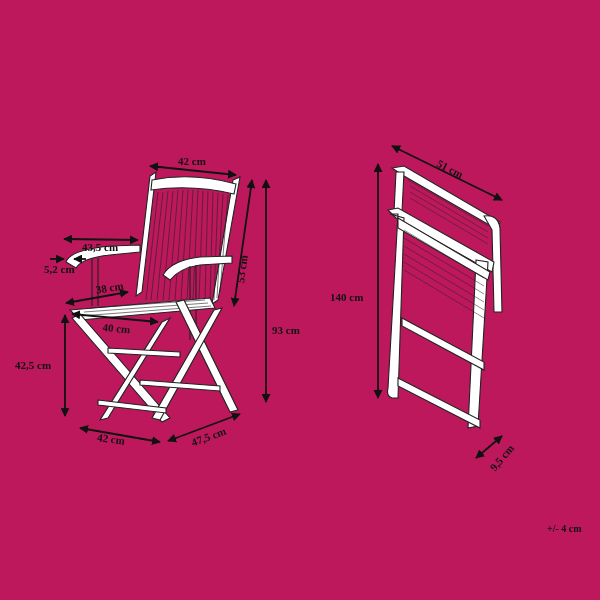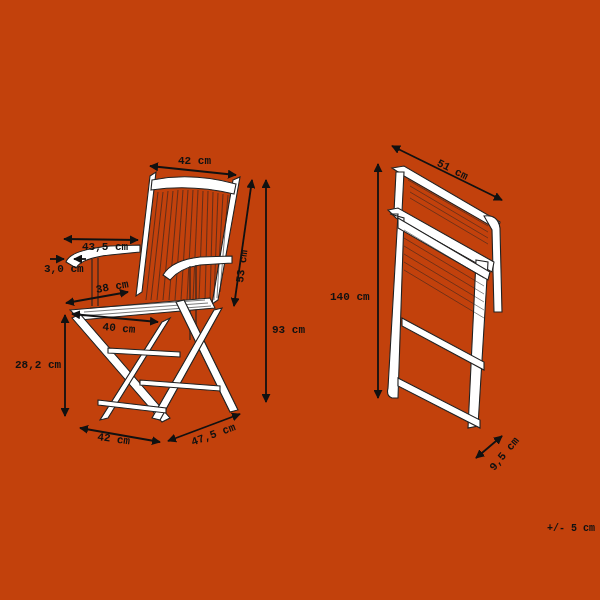--- a/index.html
+++ b/index.html
@@ -1,17 +1,17 @@
 <!DOCTYPE html>
 <html><head>
 <meta charset="utf-8">
 <style>
   html,body{margin:0;padding:0;background:#ffffff;}
-  #canvas{position:relative;width:600px;height:600px;background:#c2410c;overflow:hidden;
-    font-family:Liberation Mono, monospace;}
+  #canvas{position:relative;width:600px;height:600px;background:#be185d;overflow:hidden;
+    font-family:Liberation Serif, serif;}
   svg{position:absolute;left:0;top:0;}
   .lbl{position:absolute;font-size:11px;font-weight:bold;color:#111;white-space:nowrap;line-height:1;}
   .rot{transform-origin:left top;}
 </style>
 </head>
 <body>
 
 <div id="canvas">
 
   <svg width="600" height="600" viewBox="0 0 600 600">
@@ -114,27 +114,27 @@
 
     <g stroke="#111" stroke-width="1.8" fill="none">
       <line x1="392" y1="146" x2="502" y2="200" marker-start="url(#ah)" marker-end="url(#ah)"></line>
       <line x1="378" y1="164" x2="378" y2="398" marker-start="url(#ah)" marker-end="url(#ah)"></line>
       <line x1="476" y1="458" x2="502" y2="436" marker-start="url(#ah)" marker-end="url(#ah)"></line>
     </g>
   </svg>
 
   <span class="lbl" style="left:178px;top:156px;">42 cm</span>
   <span class="lbl" style="left:82px;top:242px;">43,5 cm</span>
-  <span class="lbl" style="left:44px;top:264px;">3,0 cm</span>
+  <span class="lbl" style="left:44px;top:264px;">5,2 cm</span>
   <span class="lbl rot" style="left:95px;top:285px;transform:rotate(-10deg);">38 cm</span>
   <span class="lbl rot" style="left:103px;top:322px;transform:rotate(5deg);">40 cm</span>
   <span class="lbl rot" style="left:235px;top:282px;transform:rotate(-82deg);">53 cm</span>
   <span class="lbl" style="left:272px;top:325px;">93 cm</span>
-  <span class="lbl" style="left:15px;top:360px;">28,2 cm</span>
+  <span class="lbl" style="left:15px;top:360px;">42,5 cm</span>
   <span class="lbl rot" style="left:98px;top:432px;transform:rotate(8deg);">42 cm</span>
   <span class="lbl rot" style="left:190px;top:438px;transform:rotate(-20deg);">47,5 cm</span>
 
   <span class="lbl rot" style="left:440px;top:158px;transform:rotate(27deg);">51 cm</span>
   <span class="lbl" style="left:330px;top:292px;">140 cm</span>
   <span class="lbl rot" style="left:488px;top:466px;transform:rotate(-50deg);">9,5 cm</span>
 
-  <span class="lbl" style="left:547px;top:524px;font-size:10px;">+/- 5 cm</span>
+  <span class="lbl" style="left:547px;top:524px;font-size:10px;">+/- 4 cm</span>
 </div>
 
 </body></html>

